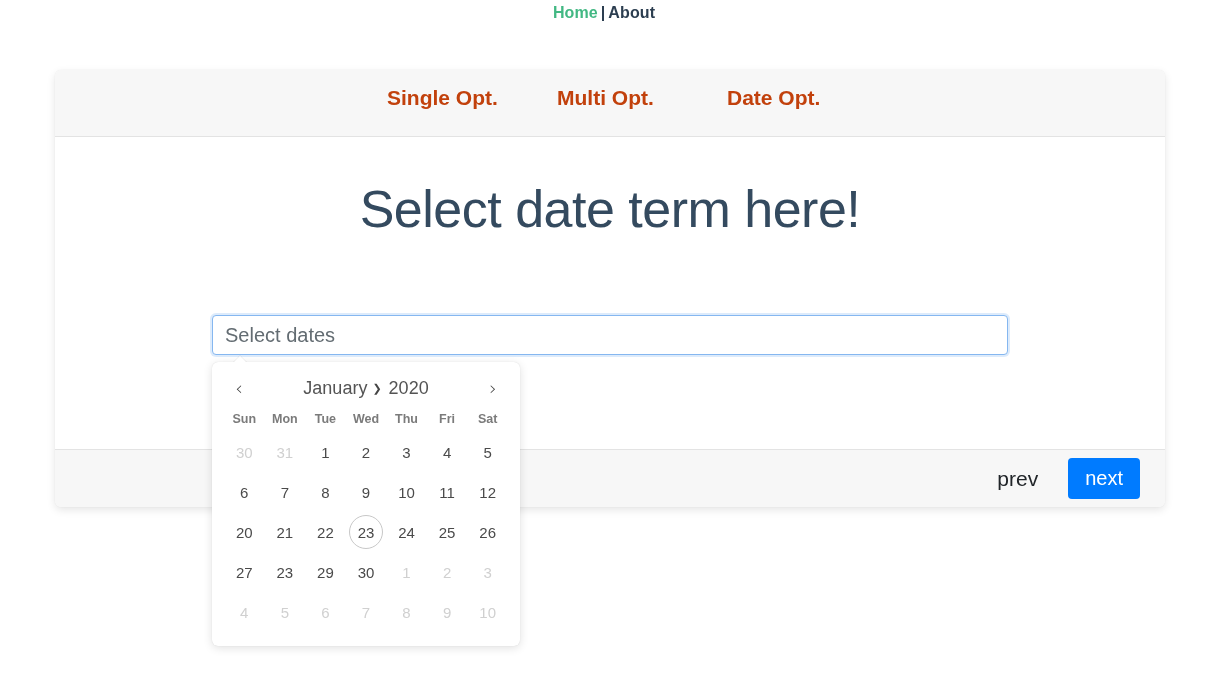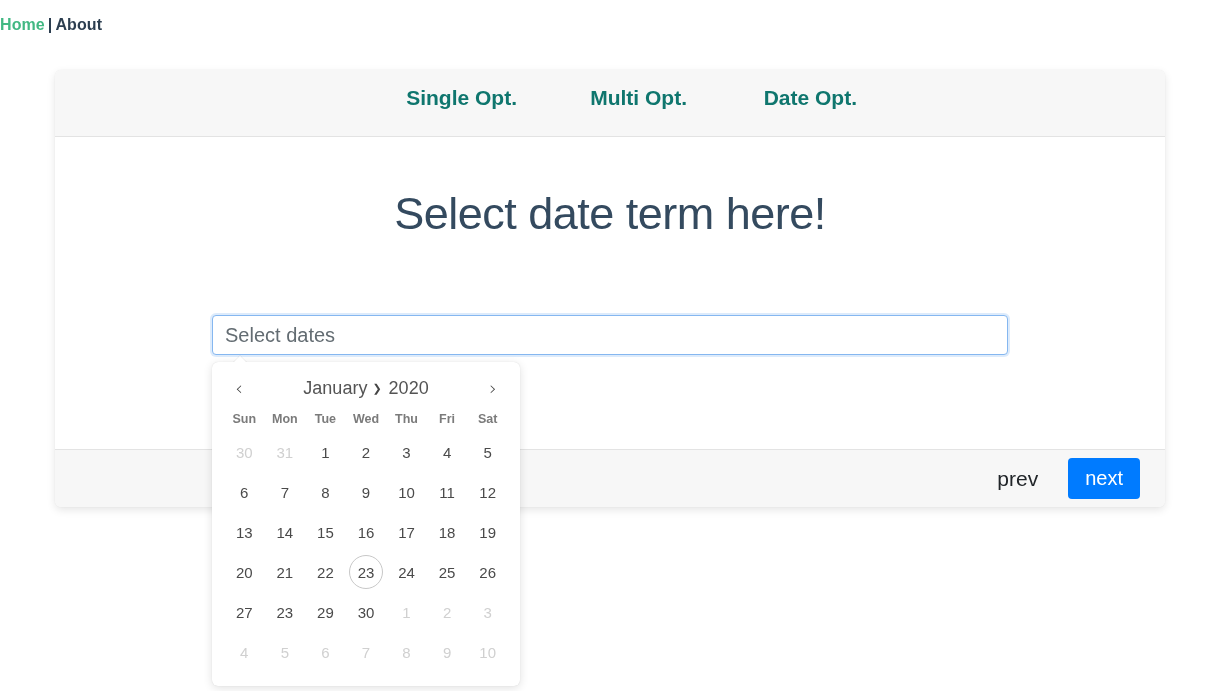--- a/index.html
+++ b/index.html
@@ -9,21 +9,22 @@
     width: 1208px;
     height: 691px;
     background: #ffffff;
     font-family: "Liberation Sans", sans-serif;
     overflow: hidden;
   }
 
   
   .topnav {
     width: 100%;
-    padding-top: 16px;
+    text-align: center;
+    padding-top: 4px;
     font-size: 16px;
     font-weight: bold;
     letter-spacing: 0.1px;
   }
   .topnav a { text-decoration: none; }
   .nav-home { color: #42b883; }
   .nav-sep  { color: #2c3e50; padding: 0 3px; font-weight: bold; }
   .nav-about { color: #2c3e50; }
 
   
@@ -46,24 +47,24 @@
   .tabs {
     position: absolute;
     left: 312px;
     top: 16px;
     display: flex;
     align-items: flex-start;
   }
   .tab {
     font-size: 21px;
     font-weight: bold;
-    color: #0f766e;
+    color: #c2410c;
     padding: 0 20px;
     width: 170px;
-    text-align: right;
+    text-align: left;
     cursor: pointer;
     user-select: none;
   }
   .progress-track {
     position: absolute;
     left: 367px;
     top: 125px;
     width: 488px;
     height: 10px;
     background: #b9b9e4;
@@ -74,25 +75,25 @@
     background: #000080;
   }
 
   .card-body {
     height: 312px;
     position: relative;
     background: #ffffff;
   }
   .page-title {
     position: absolute;
-    top: 52px;
+    top: 44px;
     left: 0;
     width: 100%;
     text-align: center;
-    font-size: 45px;
+    font-size: 52px;
     font-weight: normal;
     color: #344a5f;
     margin: 0;
     line-height: 1.1;
     letter-spacing: -0.5px;
   }
 
   .card-footer {
     background: #f7f7f7;
     border-top: 1px solid #e3e3e3;
@@ -307,29 +308,20 @@
           <tr>
             <td><span class="day">6</span></td>
             <td><span class="day">7</span></td>
             <td><span class="day">8</span></td>
             <td><span class="day">9</span></td>
             <td><span class="day">10</span></td>
             <td><span class="day">11</span></td>
             <td><span class="day">12</span></td>
           </tr>
           <tr>
-            <td><span class="day">13</span></td>
-            <td><span class="day">14</span></td>
-            <td><span class="day">15</span></td>
-            <td><span class="day">16</span></td>
-            <td><span class="day">17</span></td>
-            <td><span class="day">18</span></td>
-            <td><span class="day">19</span></td>
-          </tr>
-          <tr>
             <td><span class="day">20</span></td>
             <td><span class="day">21</span></td>
             <td><span class="day">22</span></td>
             <td><span class="day today">23</span></td>
             <td><span class="day">24</span></td>
             <td><span class="day">25</span></td>
             <td><span class="day">26</span></td>
           </tr>
           <tr>
             <td><span class="day">27</span></td>

